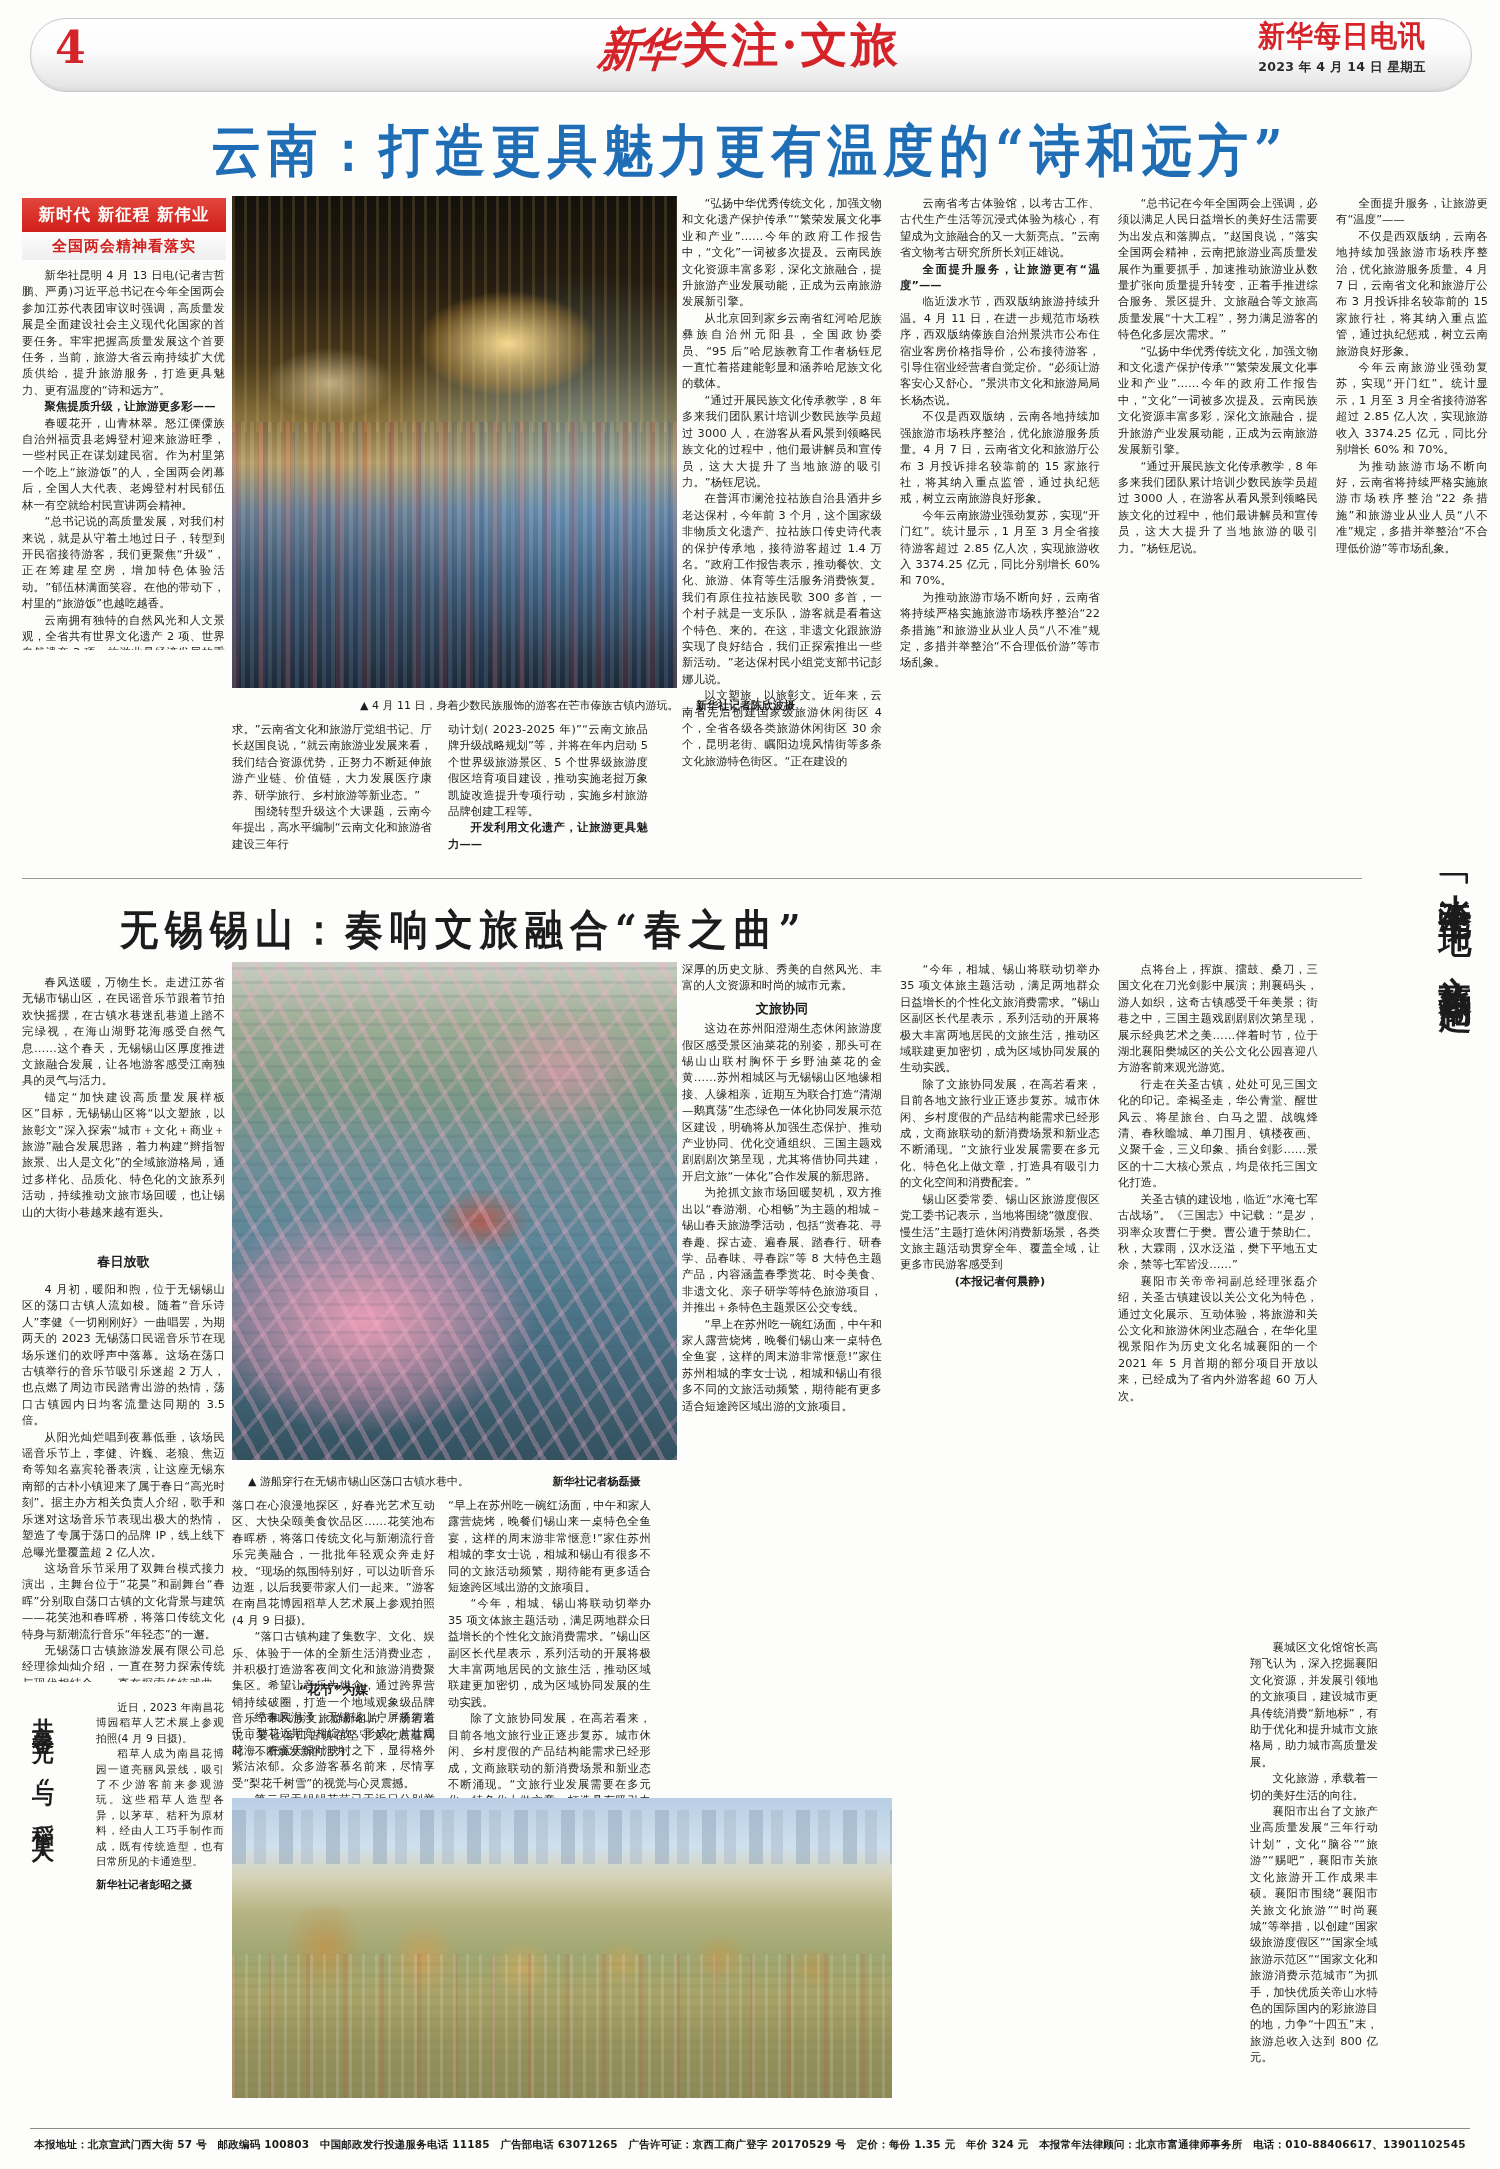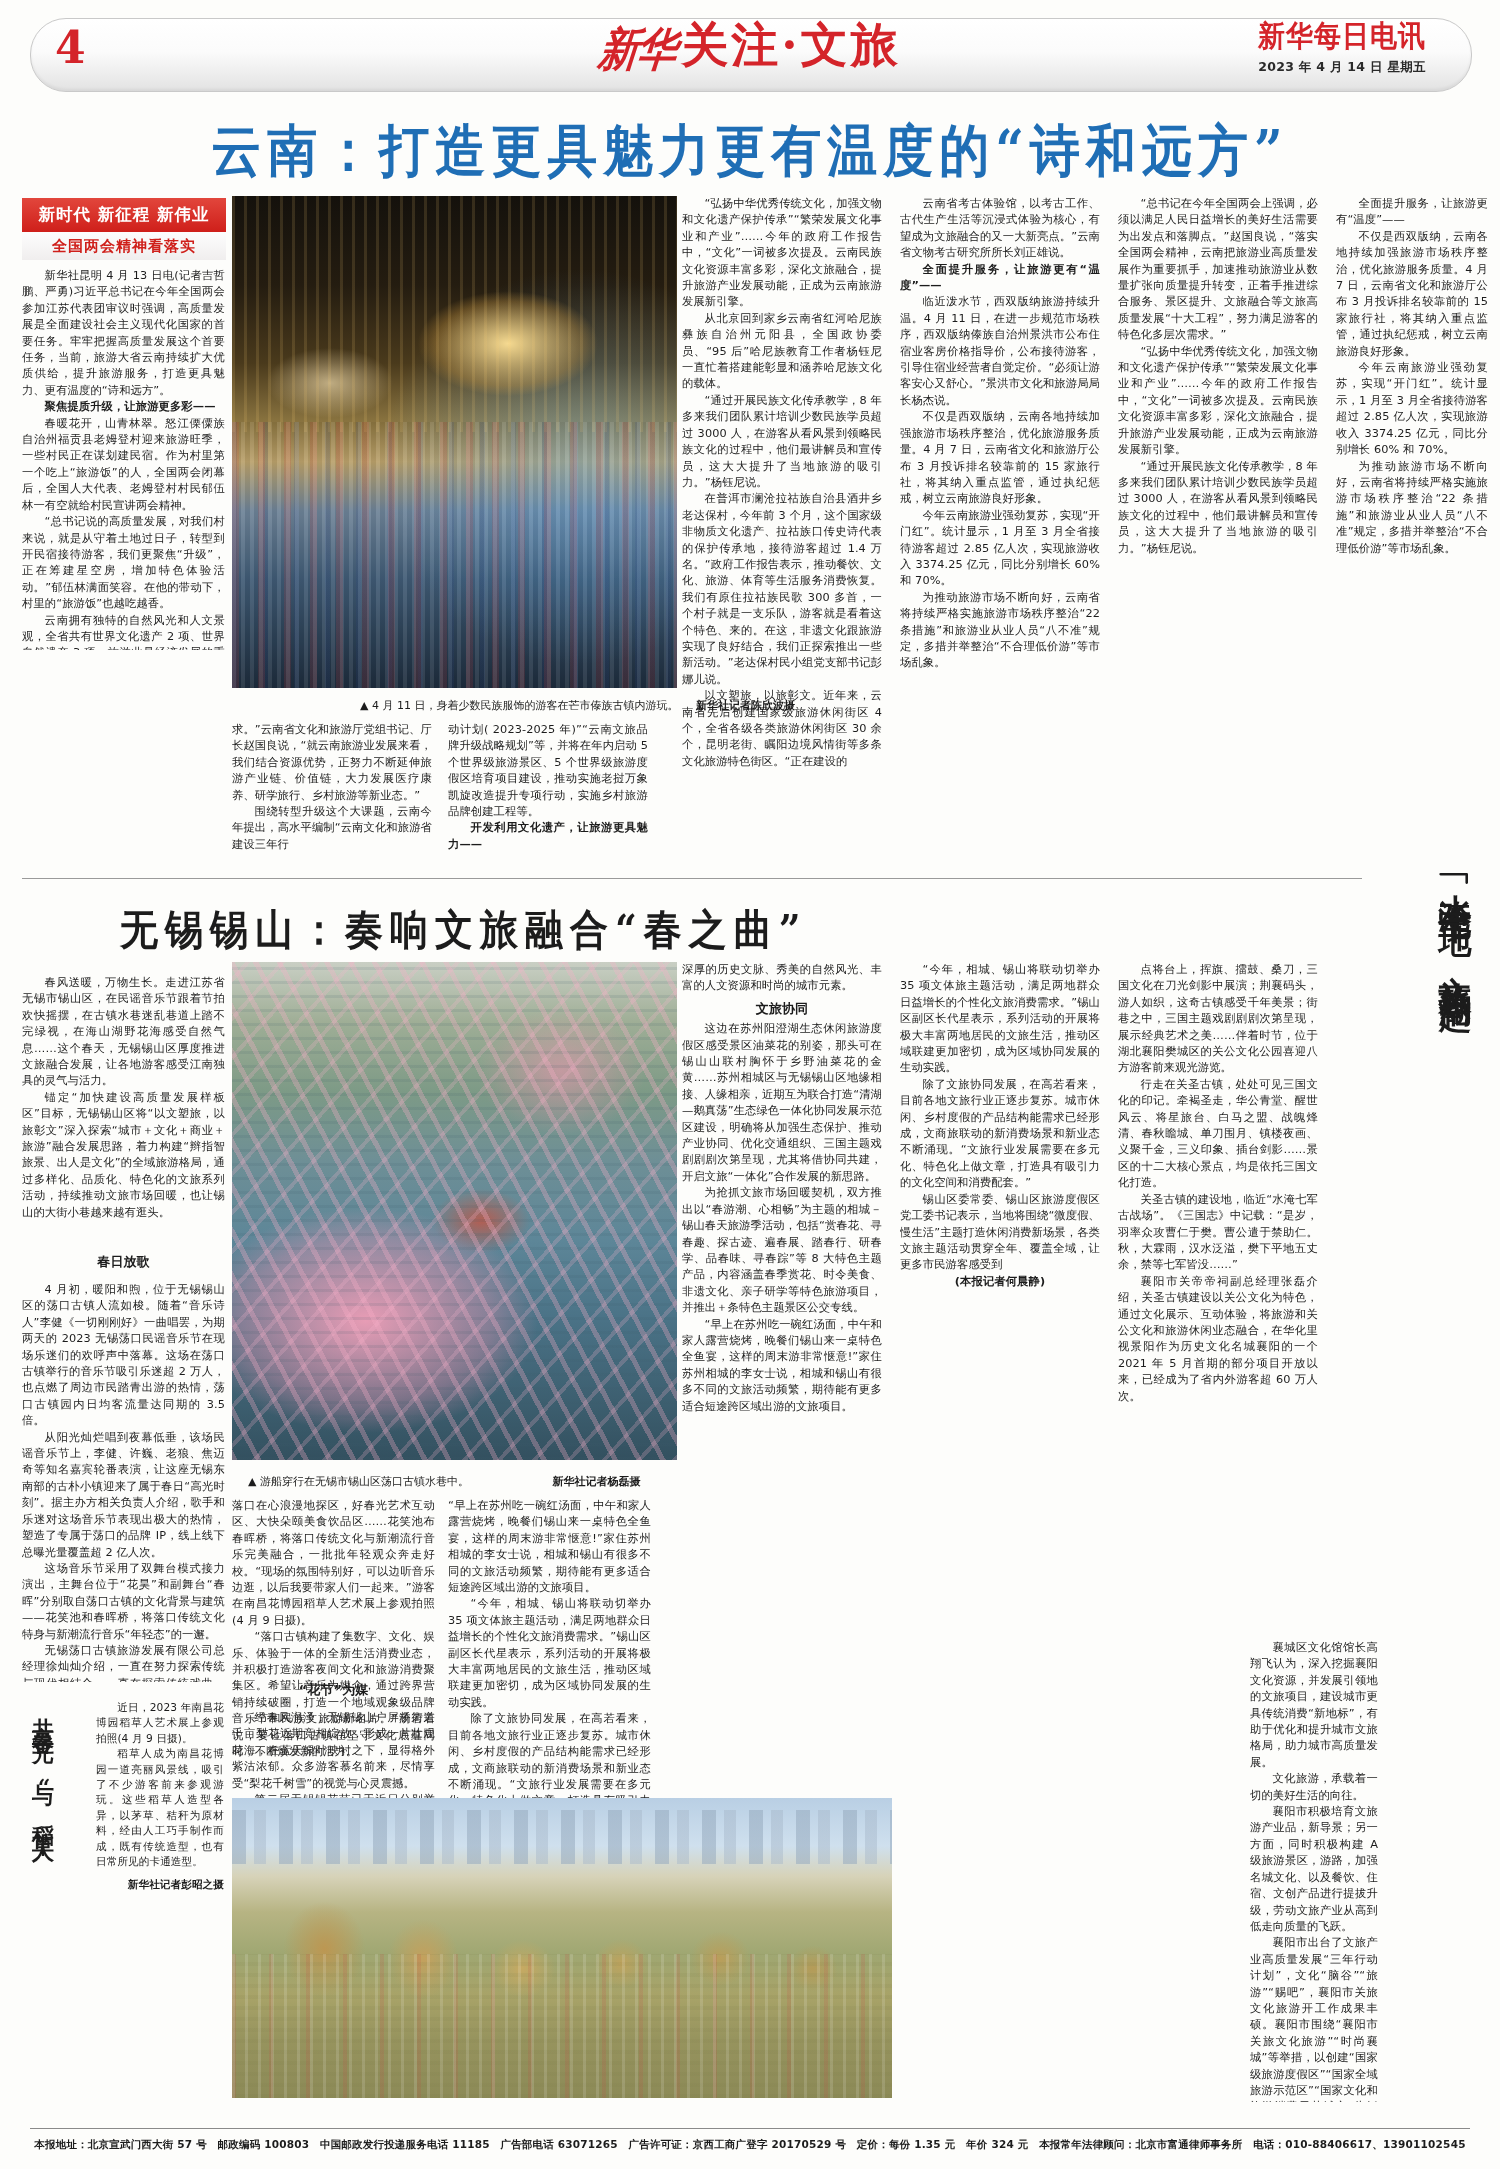--- a/index.html
+++ b/index.html
@@ -469,31 +469,30 @@
     <p>关圣古镇的建设地，临近“水淹七军古战场”。《三国志》中记载：“是岁，羽率众攻曹仁于樊。曹公遣于禁助仁。秋，大霖雨，汉水泛溢，樊下平地五丈余，禁等七军皆没……”</p>
     <p>襄阳市关帝帝祠副总经理张磊介绍，关圣古镇建设以关公文化为特色，通过文化展示、互动体验，将旅游和关公文化和旅游休闲业态融合，在华化里视景阳作为历史文化名城襄阳的一个 2021 年 5 月首期的部分项目开放以来，已经成为了省内外游客超 60 万人次。</p>
   </div>
 
   <div class="col" style="left:1336px; top:962px; width:60px; height:1140px;">
   </div>
 
   <div class="col" style="left:1250px; top:1640px; width:128px; height:462px;">
     <p>襄城区文化馆馆长高翔飞认为，深入挖掘襄阳文化资源，并发展引领地的文旅项目，建设城市更具传统消费“新地标”，有助于优化和提升城市文旅格局，助力城市高质量发展。</p>
     <p>文化旅游，承载着一切的美好生活的向往。</p>
-    <p>襄阳市积极培育文旅游产业品，新导景；另一方面，同时积极构建 A 级旅游景区，游路，加强名城文化、以及餐饮、住宿、文创产品进行提拔升级，劳动文旅产业从高到低走向质量的飞跃。</p>
     <p>襄阳市出台了文旅产业高质量发展“三年行动计划”，文化“脑谷”“旅游”“赐吧”，襄阳市关旅文化旅游开工作成果丰硕。襄阳市围绕“襄阳市关旅文化旅游”“时尚襄城”等举措，以创建“国家级旅游度假区”“国家全域旅游示范区”“国家文化和旅游消费示范城市”为抓手，加快优质关帝山水特色的国际国内的彩旅游目的地，力争“十四五”末，旅游总收入达到 800 亿元。</p>
 
   </div>
 
   <div class="vcol-left">共享春光 与“稻草人”</div>
 
   <div class="col" style="left:96px; top:1700px; width:128px; height:410px; font-size:10.6px; line-height:15.4px;">
     <p>近日，2023 年南昌花博园稻草人艺术展上参观拍照(4 月 9 日摄)。</p>
     <p>稻草人成为南昌花博园一道亮丽风景线，吸引了不少游客前来参观游玩。这些稻草人造型各异，以茅草、秸秆为原材料，经由人工巧手制作而成，既有传统造型，也有日常所见的卡通造型。</p>
-    <p class="noindent" style="text-align:right;font-weight:700;margin-top:8px;">新华社记者彭昭之摄</p>
+    <p class="noindent" style="text-align:left;font-weight:700;margin-top:8px;">新华社记者彭昭之摄</p>
   </div>
 
   <div class="photo ph3" style="left:232px; top:1798px; width:660px; height:300px;">
     <div class="skyline"></div>
   </div>
 
   <div class="footer-rule"></div>
   <div class="footer">本报地址：北京宣武门西大街 57 号　邮政编码 100803　中国邮政发行投递服务电话 11185　广告部电话 63071265　广告许可证：京西工商广登字 20170529 号　定价：每份 1.35 元　年价 324 元　本报常年法律顾问：北京市富通律师事务所　电话：010-88406617、13901102545</div>
 
 </div>

